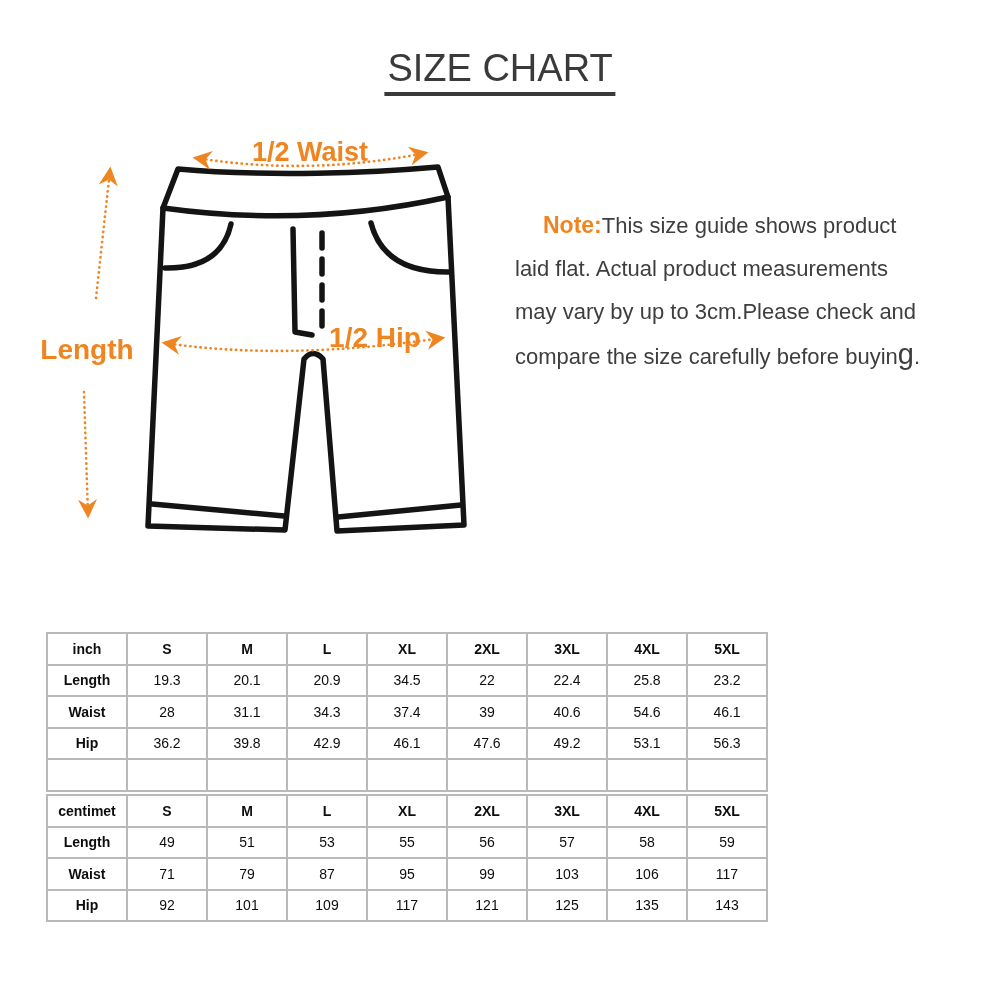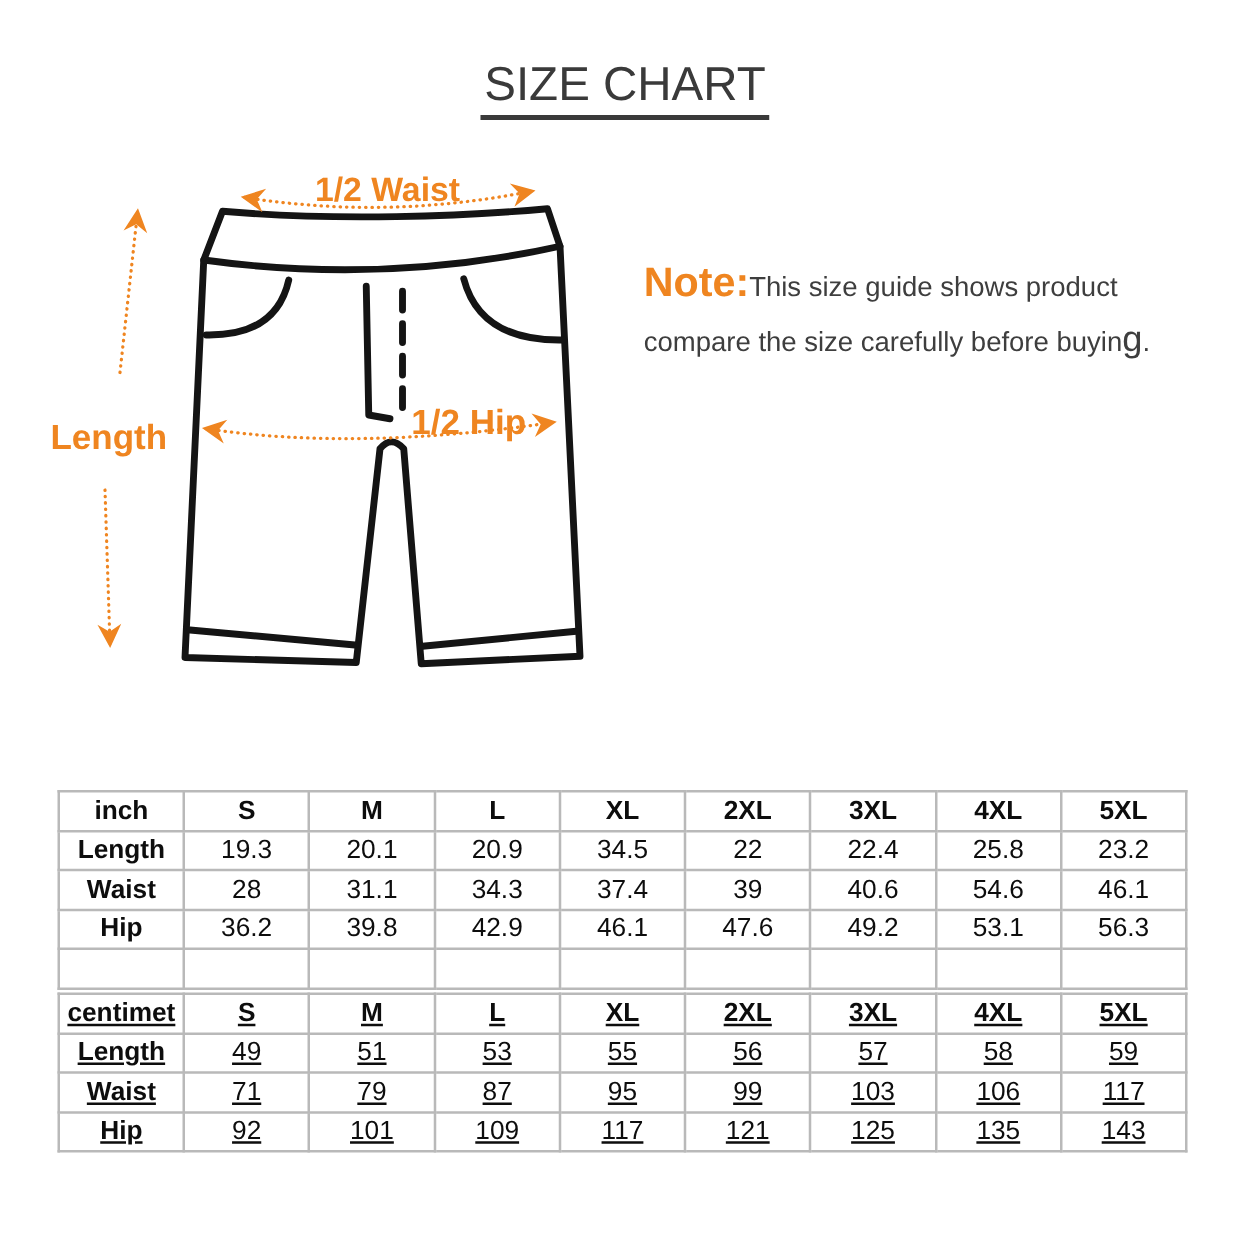--- a/index.html
+++ b/index.html
@@ -18,35 +18,35 @@
   .diagram text{
     font-family:"Liberation Sans",sans-serif;font-weight:600;
     fill:#ef8520;
   }
   
   .note{
     position:absolute;left:515px;top:204px;width:460px;
     font-size:22px;color:#3e3e3e;
   }
   .note-line{line-height:43px;white-space:nowrap;}
-  .note-head{font-size:33px;font-weight:600;color:#ef8520;line-height:43px;}
+  .note-head{font-size:23px;font-weight:600;color:#ef8520;line-height:43px;margin-left:28px;}
   .big-g{font-size:29px;}
   
   .size-table{
-    position:absolute;left:46px;width:904px;
+    position:absolute;left:46px;width:722px;
     border-collapse:collapse;table-layout:fixed;
-    font-size:21px;color:#0d0d0d;
+    font-size:14px;color:#0d0d0d;
   }
   .size-table td{
     border:2px solid #b9b9b9;text-align:center;vertical-align:middle;
     height:29.5px;padding:0;overflow:hidden;white-space:nowrap;
   }
   .size-table td.lbl,.size-table td.hdr{font-weight:bold;}
   .table-inch{top:632px;}
-  .table-cm{top:794px;text-decoration:underline;}
+  .table-cm{top:794px;}
 </style>
 </head>
 <body>
 
 <div class="page">
 
   <div class="title">SIZE CHART</div>
 
   <svg class="diagram" width="470" height="445" viewBox="30 115 470 445">
     <defs>
@@ -73,20 +73,22 @@
       <path marker-end="url(#ah)" d="M84,392 L88,515"></path>
     </g>
 
     <text x="310" y="161" font-size="27" text-anchor="middle">1/2 Waist</text>
     <text x="87" y="359" font-size="28" text-anchor="middle">Length</text>
     <text x="375" y="347" font-size="28" text-anchor="middle">1/2 Hip</text>
   </svg>
 
   <div class="note">
     <div class="note-line"><span class="note-head">Note:</span><span>This size guide shows product</span></div>
+    <div class="note-line">laid flat. Actual product measurements</div>
+    <div class="note-line">may vary by up to 3cm.Please check and</div>
     <div class="note-line"><span>compare the size carefully before buyin</span><span class="big-g">g</span><span>.</span></div>
   </div>
 
   <table class="size-table table-inch">
     <tbody>
       <tr>
         <td class="lbl">inch</td>
         <td class="hdr">S</td>
         <td class="hdr">M</td>
         <td class="hdr">L</td>

